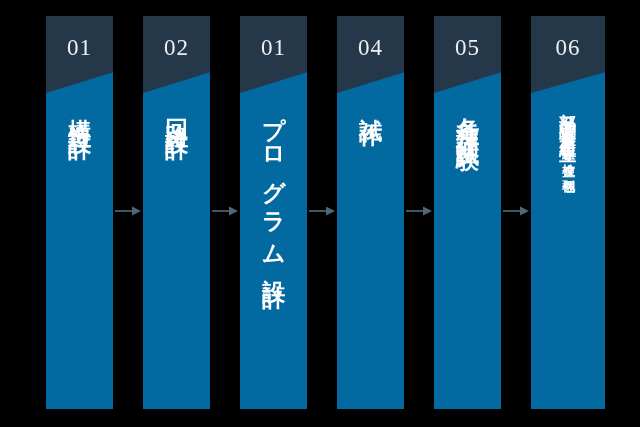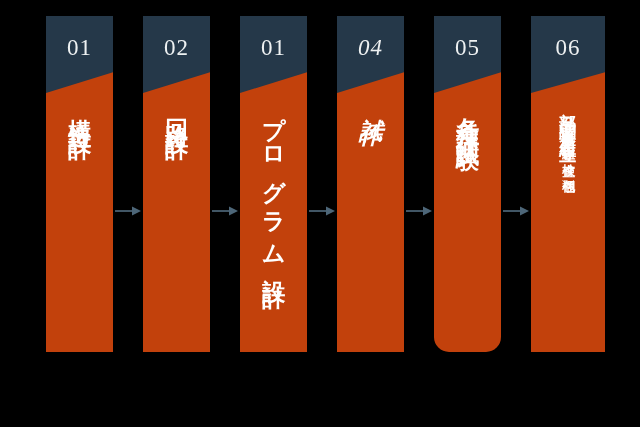--- a/index.html
+++ b/index.html
@@ -10,28 +10,28 @@
     overflow:hidden;
     font-family:"DejaVu Sans","Liberation Sans",sans-serif;
   }
   .stage{position:absolute;inset:0;}
 
   
   .column{
     position:absolute;
     top:16px;
     width:67px;
-    height:336px;
-    background:#c2410c;
+    height:393px;
+    background:#0369a1;
   }
   .col-0{left:46px;}
   .col-1{left:143px;text-decoration:underline;}
   .col-2{left:240px;}
-  .col-3{left:337px;font-style:italic;}
-  .col-4{left:434px;border-radius:15px;}
+  .col-3{left:337px;}
+  .col-4{left:434px;}
   .col-5{left:531px;width:74px;}
 
   .col-header{
     position:absolute;
     top:0;left:0;right:0;
     height:77px;
     background:#253849;
     clip-path:polygon(0 0,100% 0,100% 73%,0 100%);
   }
   .step-number{

